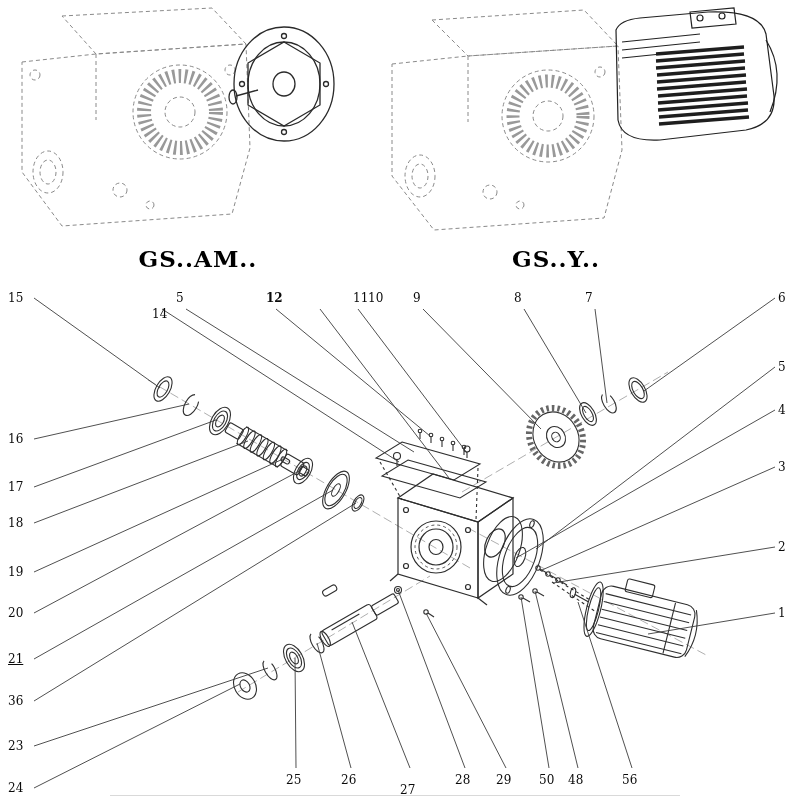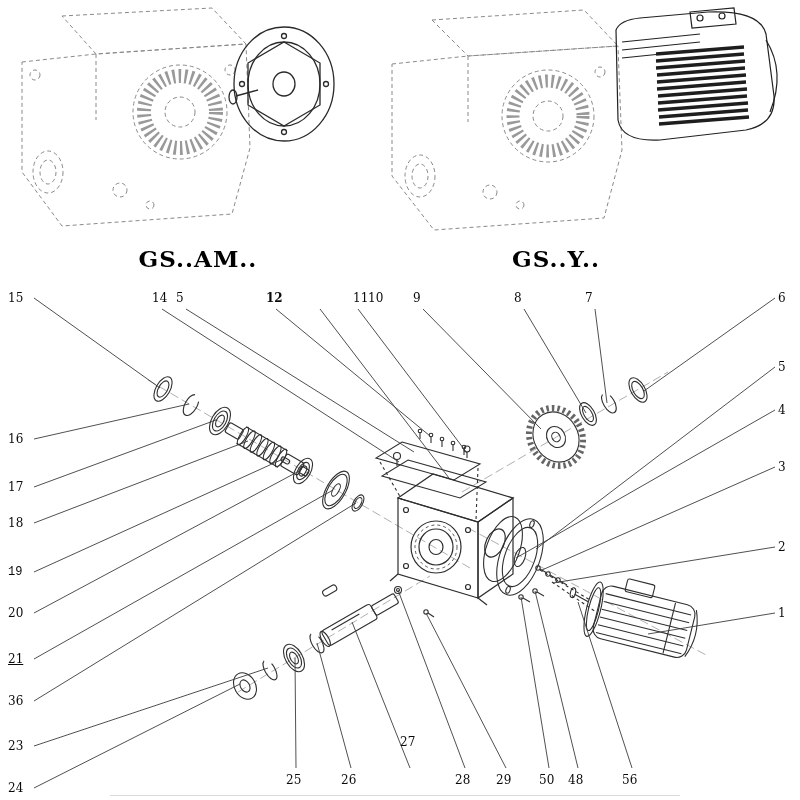--- a/index.html
+++ b/index.html
@@ -321,43 +321,43 @@
       <line x1="549" y1="768" x2="521" y2="597"></line>
       <line x1="578" y1="768" x2="535" y2="591"></line>
       <line x1="632" y1="768" x2="578" y2="602"></line>
     </svg>
 
   <div id="callout-layer">
       <div class="callout" style="left: 8px; top: 288px;">15</div>
       <div class="callout" style="left: 8px; top: 429px;">16</div>
       <div class="callout" style="left: 8px; top: 477px;">17</div>
       <div class="callout" style="left: 8px; top: 513px;">18</div>
-      <div class="callout" style="left: 8px; top: 562px; font-family: Liberation Mono, monospace;">19</div>
+      <div class="callout" style="left: 8px; top: 562px;">19</div>
       <div class="callout" style="left: 8px; top: 603px;">20</div>
       <div class="callout" style="left: 8px; top: 649px; text-decoration: underline;">21</div>
       <div class="callout" style="left: 8px; top: 691px;">36</div>
       <div class="callout" style="left: 8px; top: 736px;">23</div>
       <div class="callout" style="left: 8px; top: 778px;">24</div>
-      <div class="callout" style="left: 152px; top: 288px;">14</div>
+      <div class="callout" style="left: 152px; top: 304px;">14</div>
       <div class="callout" style="left: 176px; top: 288px;">5</div>
       <div class="callout" style="left: 266px; top: 288px; font-weight: bold;">12</div>
       <div class="callout" style="left: 310px; top: 288px; margin-left: 43px;">11</div>
       <div class="callout" style="left: 368px; top: 288px;">10</div>
       <div class="callout" style="left: 413px; top: 288px;">9</div>
       <div class="callout" style="left: 514px; top: 288px;">8</div>
       <div class="callout" style="left: 585px; top: 288px;">7</div>
       <div class="callout" style="left: 778px; top: 288px;">6</div>
       <div class="callout" style="left: 778px; top: 357px;">5</div>
       <div class="callout" style="left: 778px; top: 400px;">4</div>
       <div class="callout" style="left: 778px; top: 457px;">3</div>
       <div class="callout" style="left: 778px; top: 537px;">2</div>
       <div class="callout" style="left: 778px; top: 603px;">1</div>
       <div class="callout" style="left: 286px; top: 770px;">25</div>
       <div class="callout" style="left: 341px; top: 770px;">26</div>
-      <div class="callout" style="left: 400px; top: 732px;">27</div>
+      <div class="callout" style="left: 400px; top: 780px;">27</div>
       <div class="callout" style="left: 455px; top: 770px;">28</div>
       <div class="callout" style="left: 496px; top: 770px;">29</div>
       <div class="callout" style="left: 539px; top: 770px;">50</div>
       <div class="callout" style="left: 568px; top: 770px;">48</div>
       <div class="callout" style="left: 622px; top: 770px;">56</div>
     </div>
 
   <div id="label-right" class="model-label">GS..Y..</div>
   <div id="label-left" class="model-label">GS..AM..</div>
 

